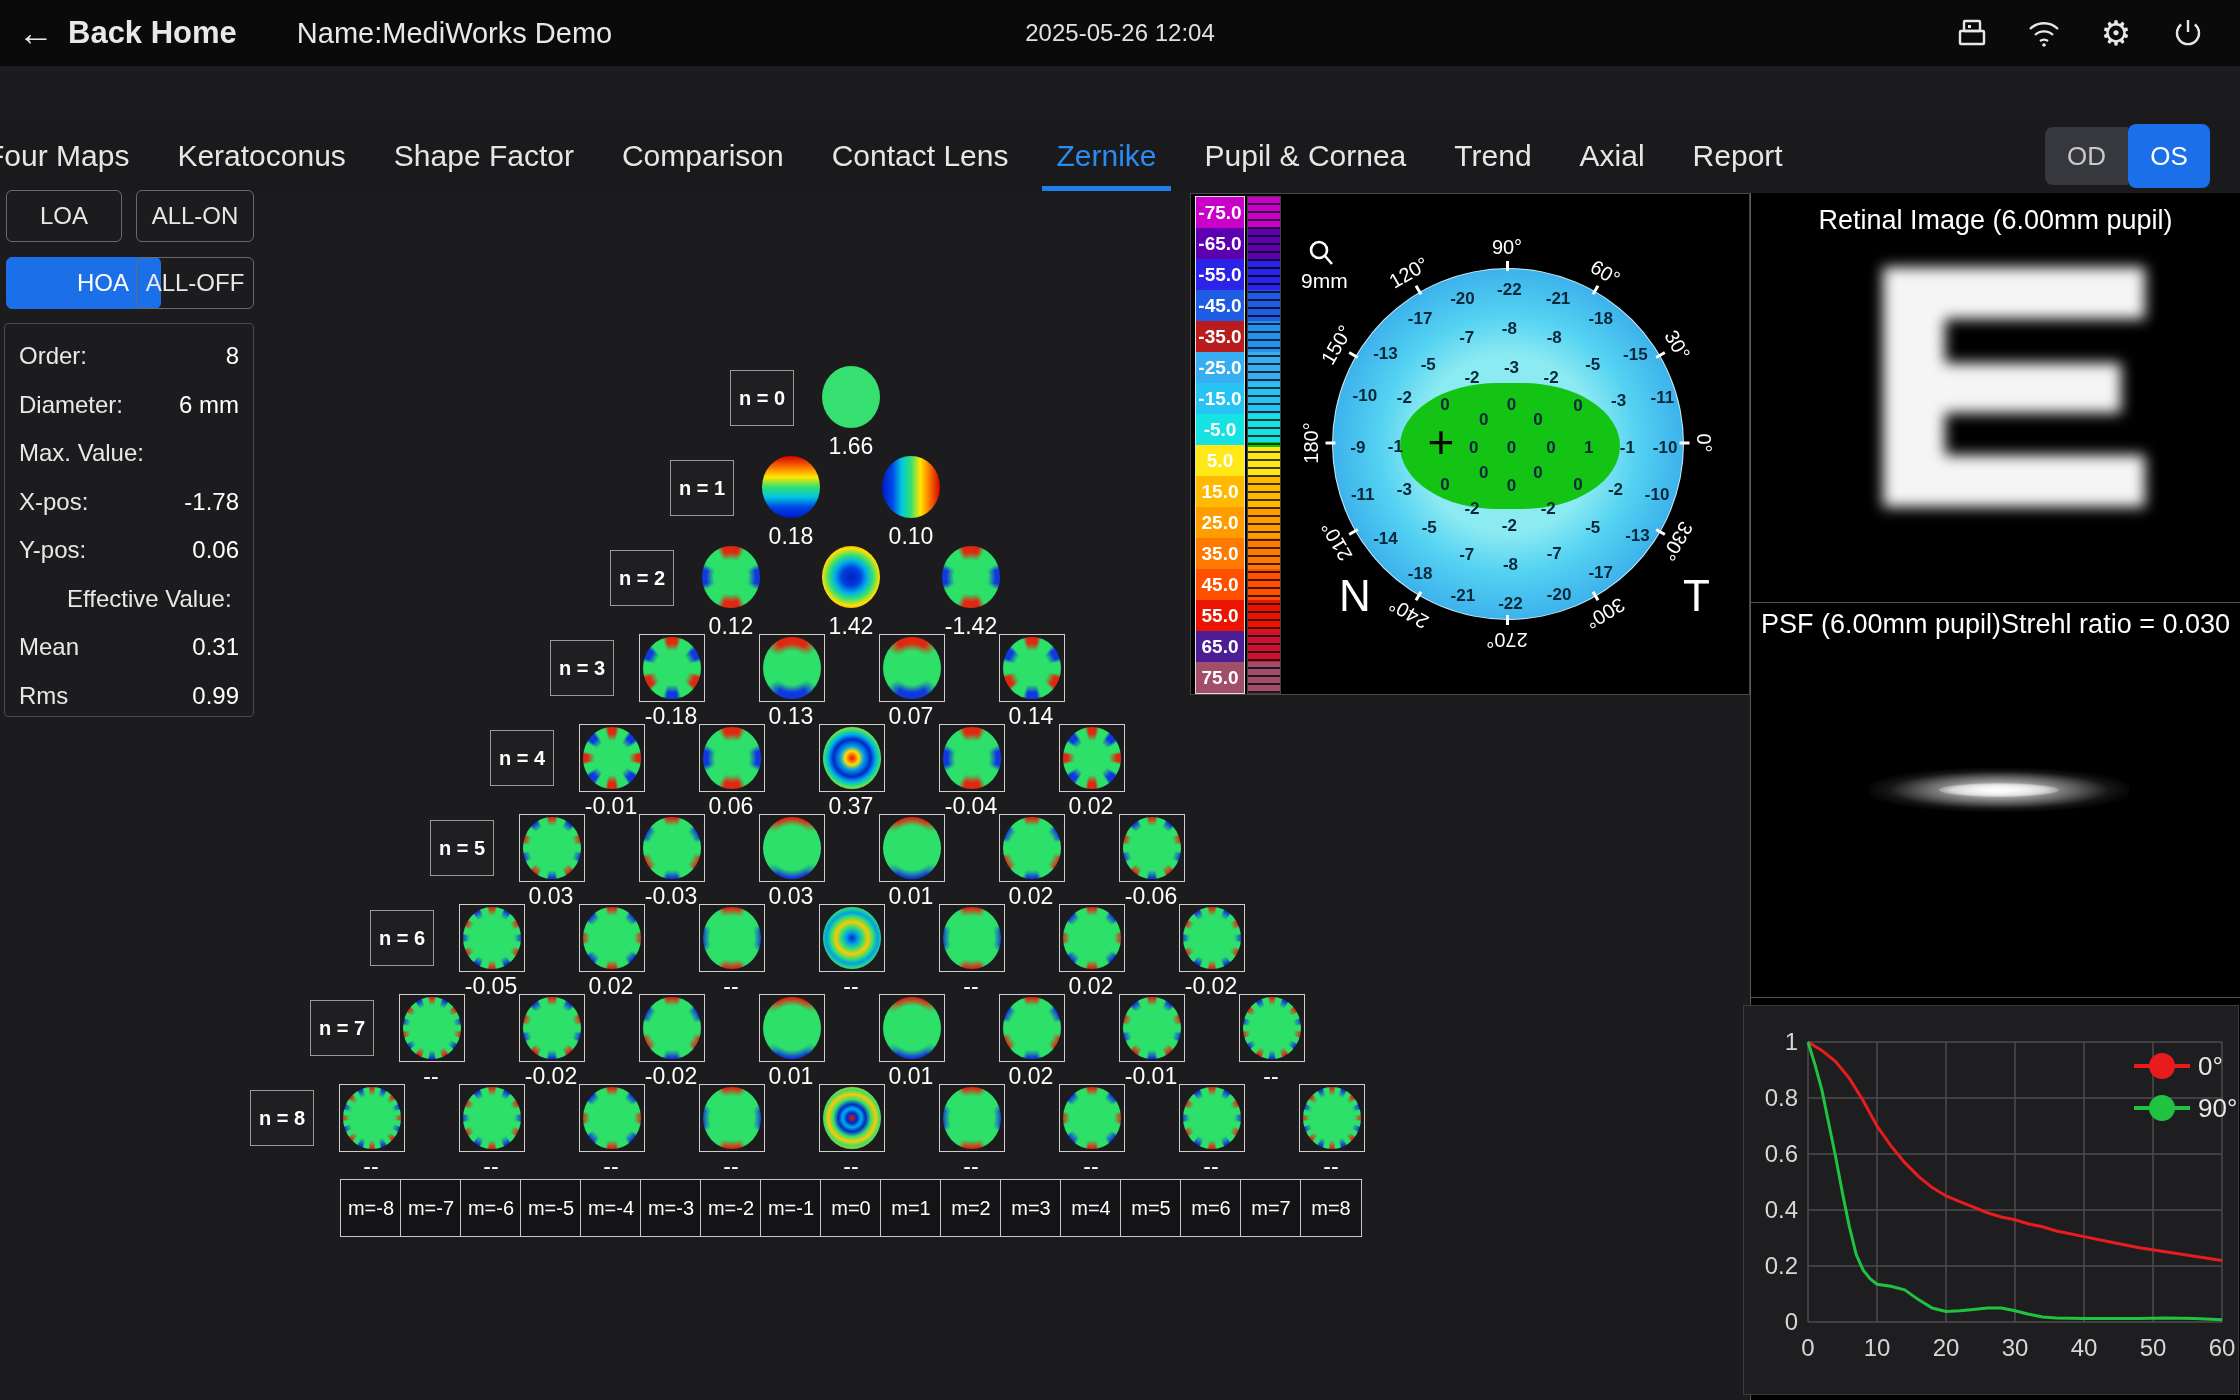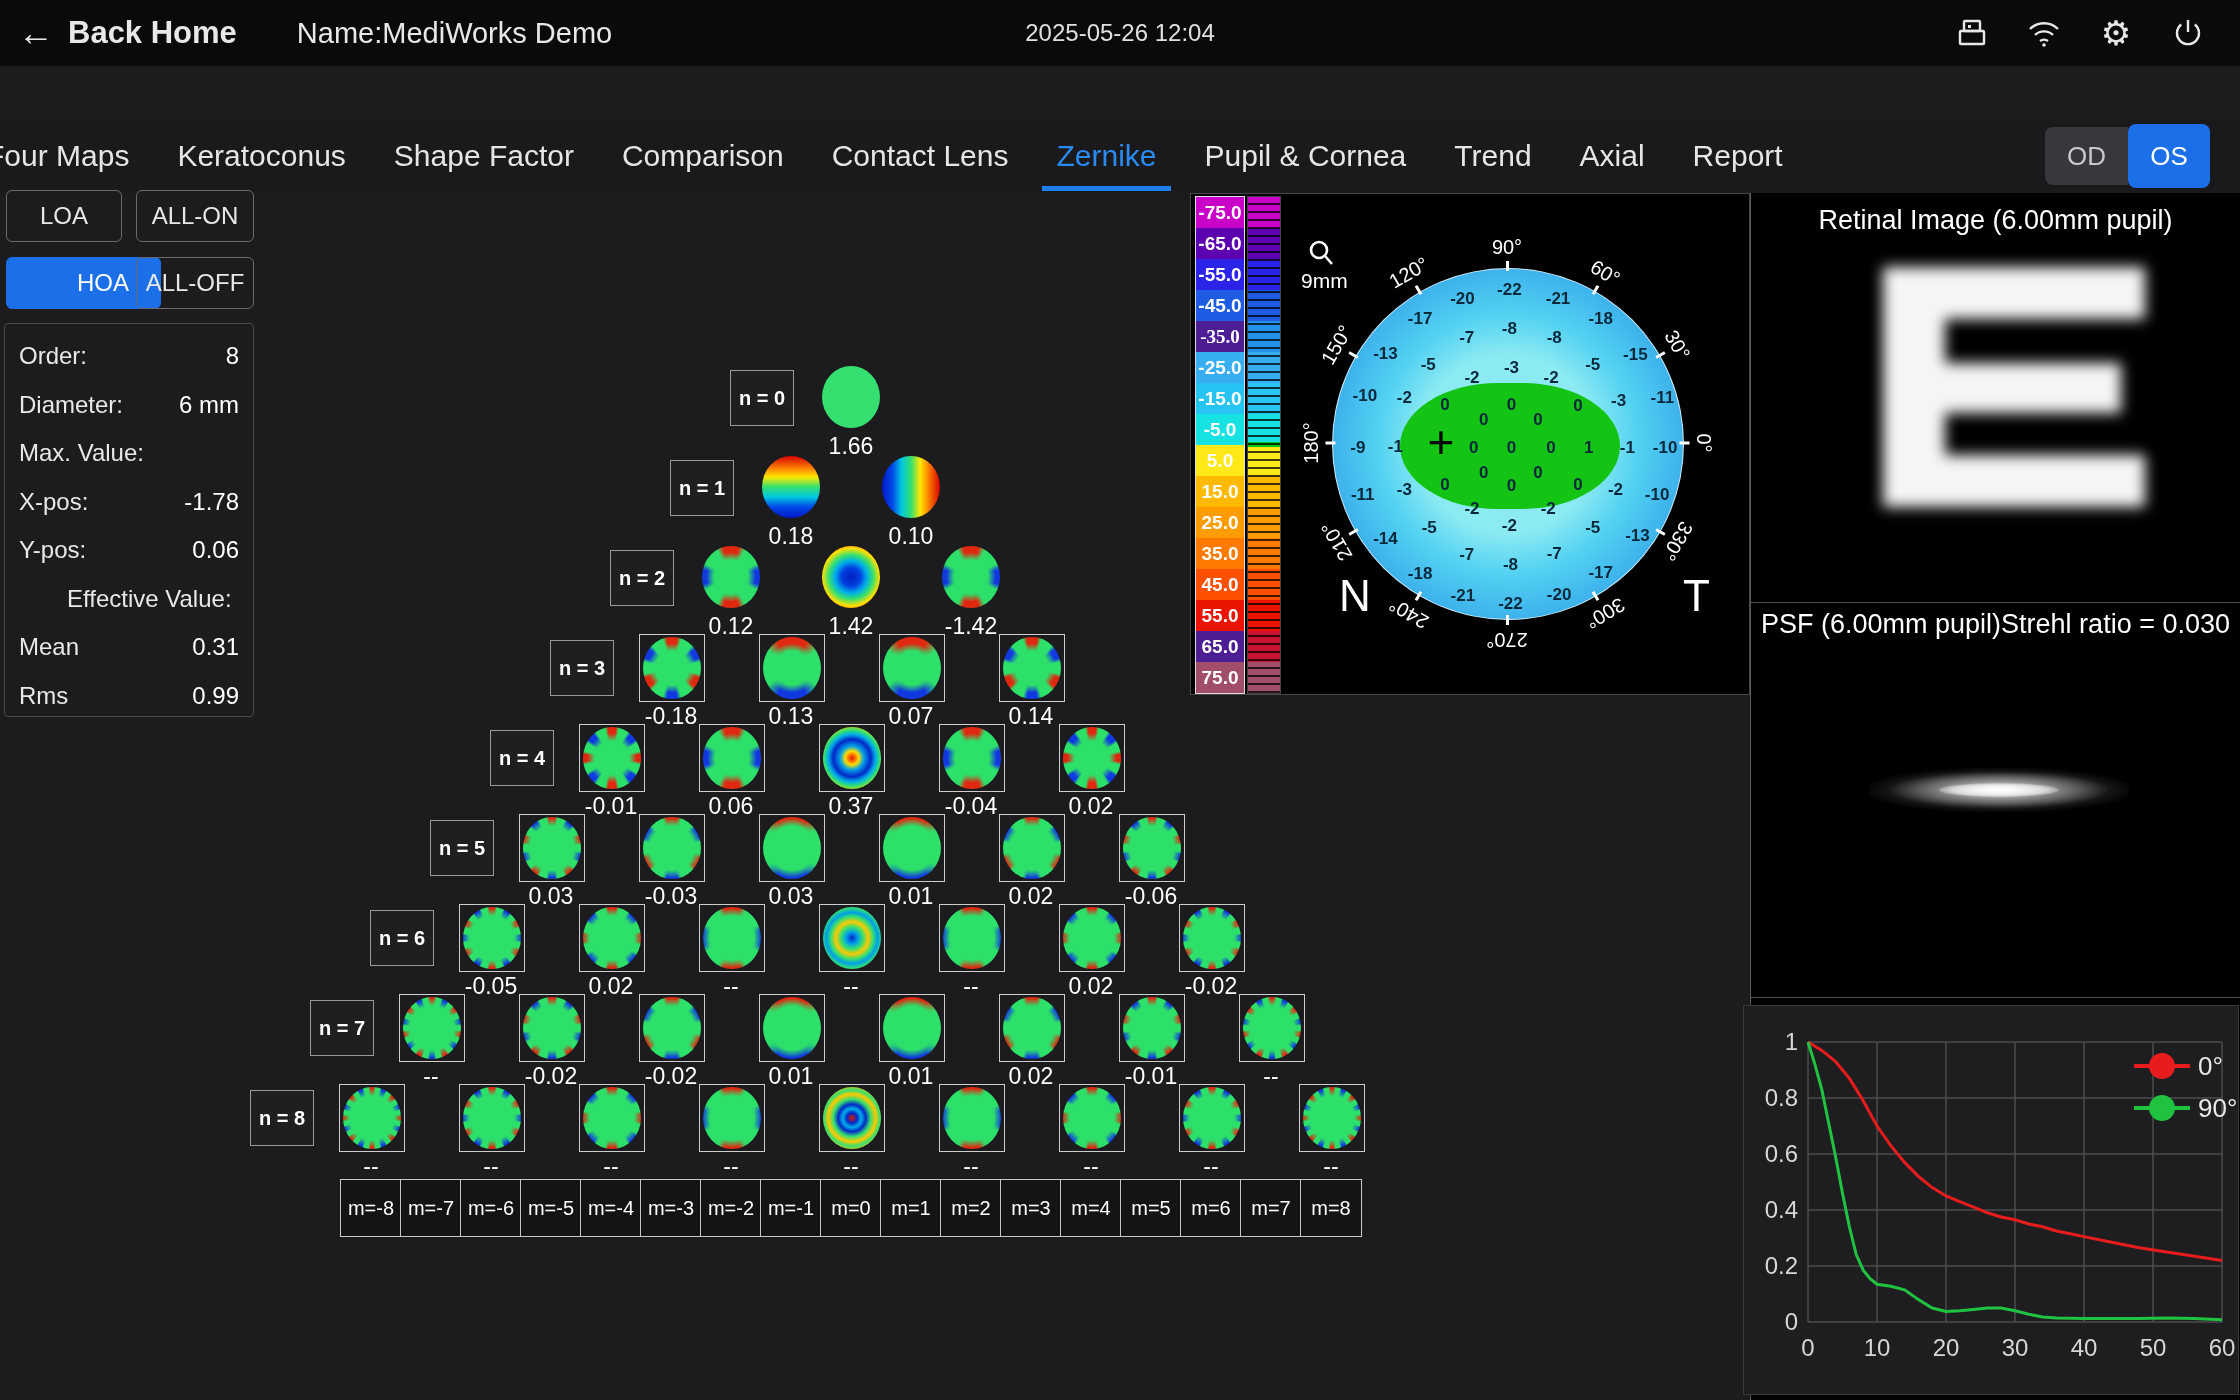--- a/index.html
+++ b/index.html
@@ -381,21 +381,21 @@
       <div class="mcell" style="left: 1241px; top: 1179px;">m=7</div>
       <div class="mcell" style="left: 1301px; top: 1179px;">m=8</div>
     </div>
 
   <div class="mappanel">
     <div class="scaleblocks">
         <div style="background: rgb(200, 0, 200);">-75.0</div>
         <div style="background: rgb(92, 0, 176);">-65.0</div>
         <div style="background: rgb(43, 36, 232);">-55.0</div>
         <div style="background: rgb(30, 92, 228);">-45.0</div>
-        <div style="background: #4c1d95; font-family: Liberation Serif, serif;">-35.0</div>
+        <div style="background: #b91c1c;">-35.0</div>
         <div style="background: rgb(56, 174, 242);">-25.0</div>
         <div style="background: rgb(39, 195, 242);">-15.0</div>
         <div style="background: rgb(23, 226, 226);">-5.0</div>
         <div style="background: rgb(255, 232, 24);">5.0</div>
         <div style="background: rgb(255, 186, 0);">15.0</div>
         <div style="background: rgb(255, 157, 0);">25.0</div>
         <div style="background: rgb(255, 122, 0);">35.0</div>
         <div style="background: rgb(255, 80, 0);">45.0</div>
         <div style="background: rgb(234, 20, 0);">55.0</div>
         <div style="background: #4c1d95;">65.0</div>

